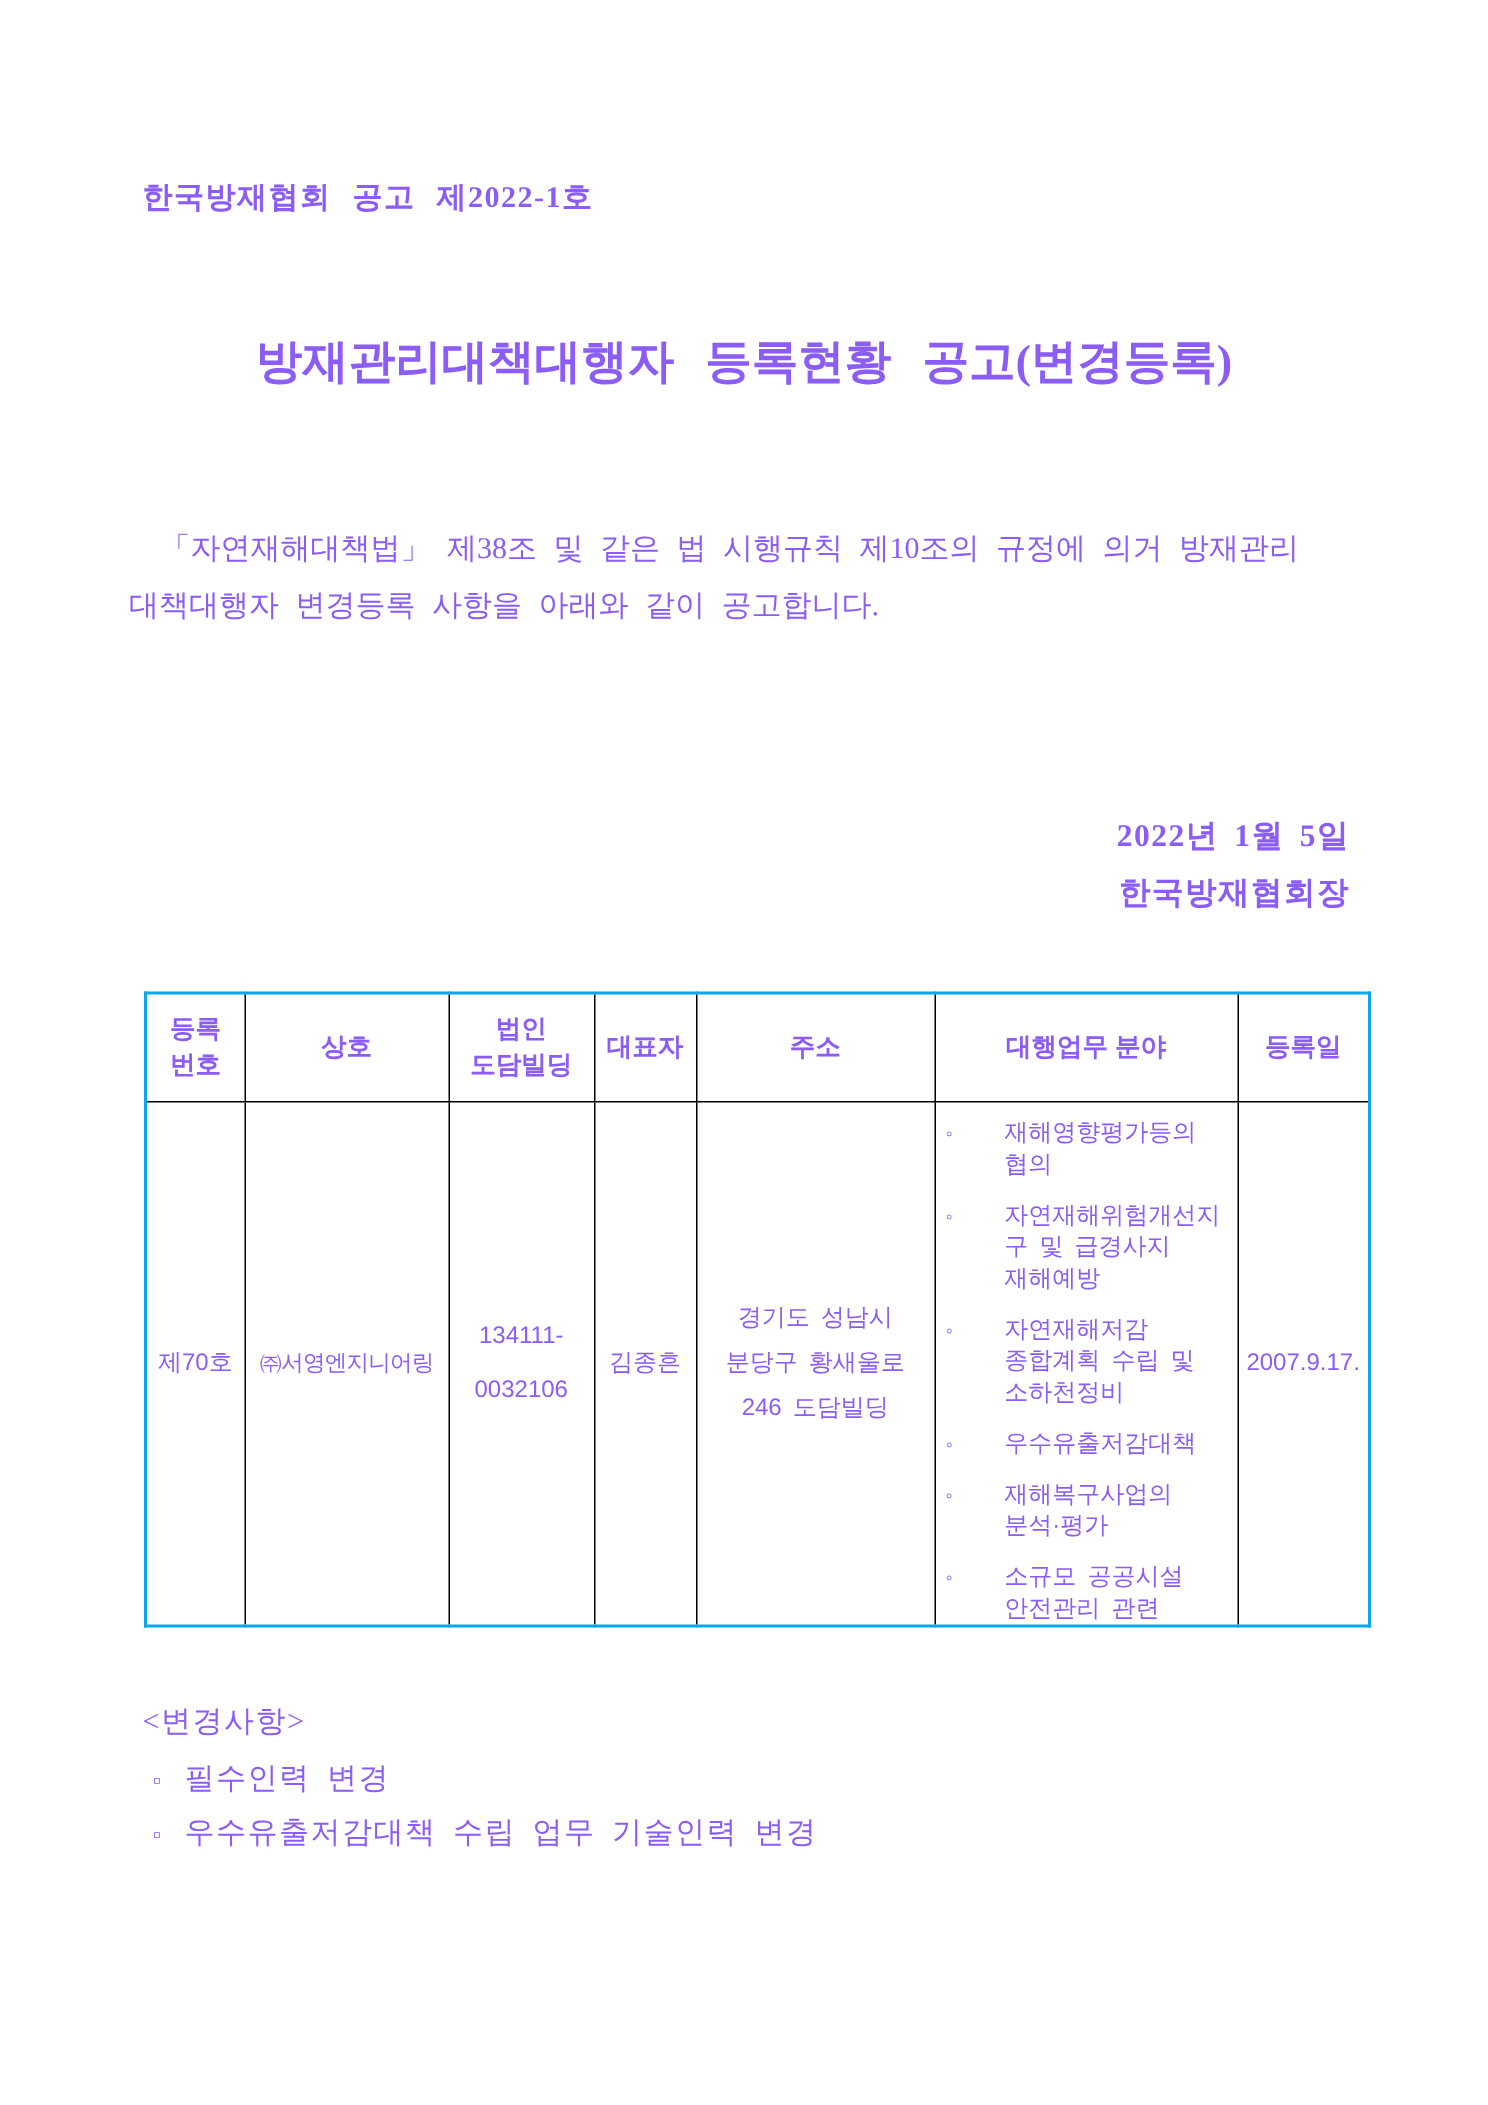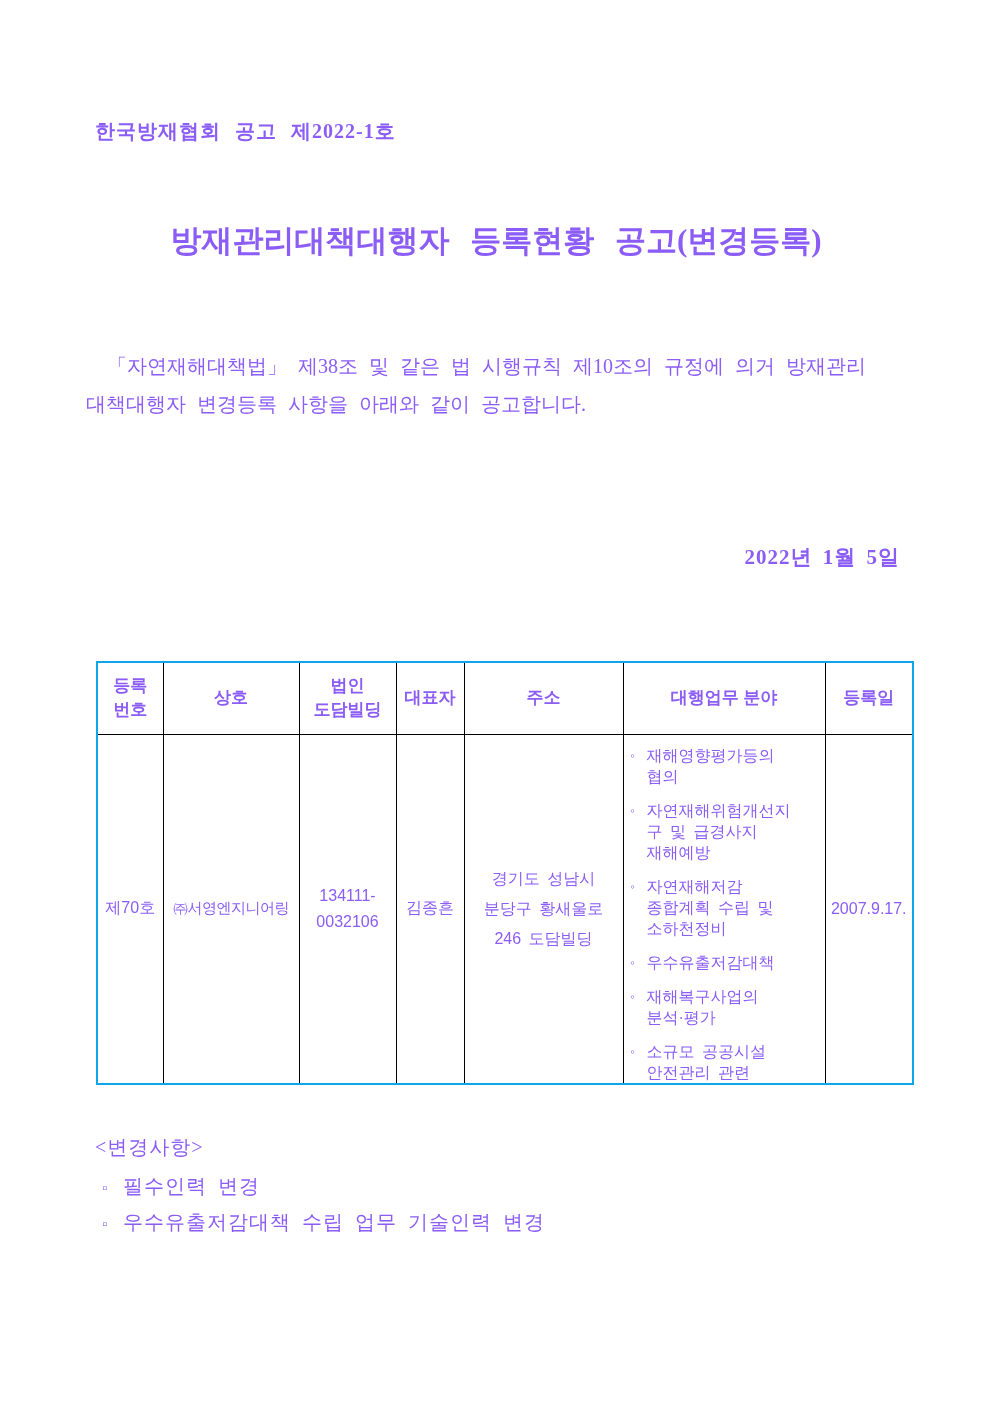--- a/index.html
+++ b/index.html
@@ -79,21 +79,21 @@
     vertical-align: middle;
     line-height: 24px;
     white-space: pre-line;
   }
   td.c {
     font-size: 16px;
     text-align: center;
     vertical-align: middle;
   }
   td.company { font-size: 15px; letter-spacing: -0.5px; white-space: nowrap; }
-  td.corp    { line-height: 26px; white-space: pre-line; }
+  td.corp    { line-height: 36px; white-space: pre-line; }
   td.addr    { line-height: 30px; white-space: pre-line; word-spacing: 3px; }
   td.rdate   { white-space: nowrap; }
   td.svc {
     vertical-align: top;
     padding: 10px 4px 0 7px;
     text-align: left;
   }
   .svc-item {
     display: flex;
     align-items: flex-start;
@@ -104,20 +104,21 @@
   .svc-item:last-child { margin-bottom: 0; }
   .svc-bullet {
     flex: none;
     width: 16px;
     font-size: 13px;
     line-height: 21px;
   }
   .svc-text {
     white-space: pre-line;
     word-spacing: 3px;
+    margin-left: 23px;
   }
   .changes {
     position: absolute;
     left: 95px;
     top: 1118px;
     font-size: 20px;
     margin-top: 16px;
   }
   .changes-heading { margin: 0 0 14px 0; letter-spacing: 1px; }
   .change-item {
@@ -141,20 +142,21 @@
 
   <div class="doc-number">한국방재협회 공고 제2022-1호</div>
 
   <h1 class="title">방재관리대책대행자 등록현황 공고(변경등록)</h1>
 
   <p class="body-par">「자연재해대책법」 제38조 및 같은 법 시행규칙 제10조의 규정에 의거 방재관리
 대책대행자 변경등록 사항을 아래와 같이 공고합니다.</p>
 
   <div class="date-block">
     <div>2022년 1월 5일</div>
+    <div>한국방재협회장</div>
   </div>
 
   <table class="reg-table">
     <colgroup>
       <col style="width:66px">
       <col style="width:136px">
       <col style="width:97px">
       <col style="width:68px">
       <col style="width:159px">
       <col style="width:202px">

